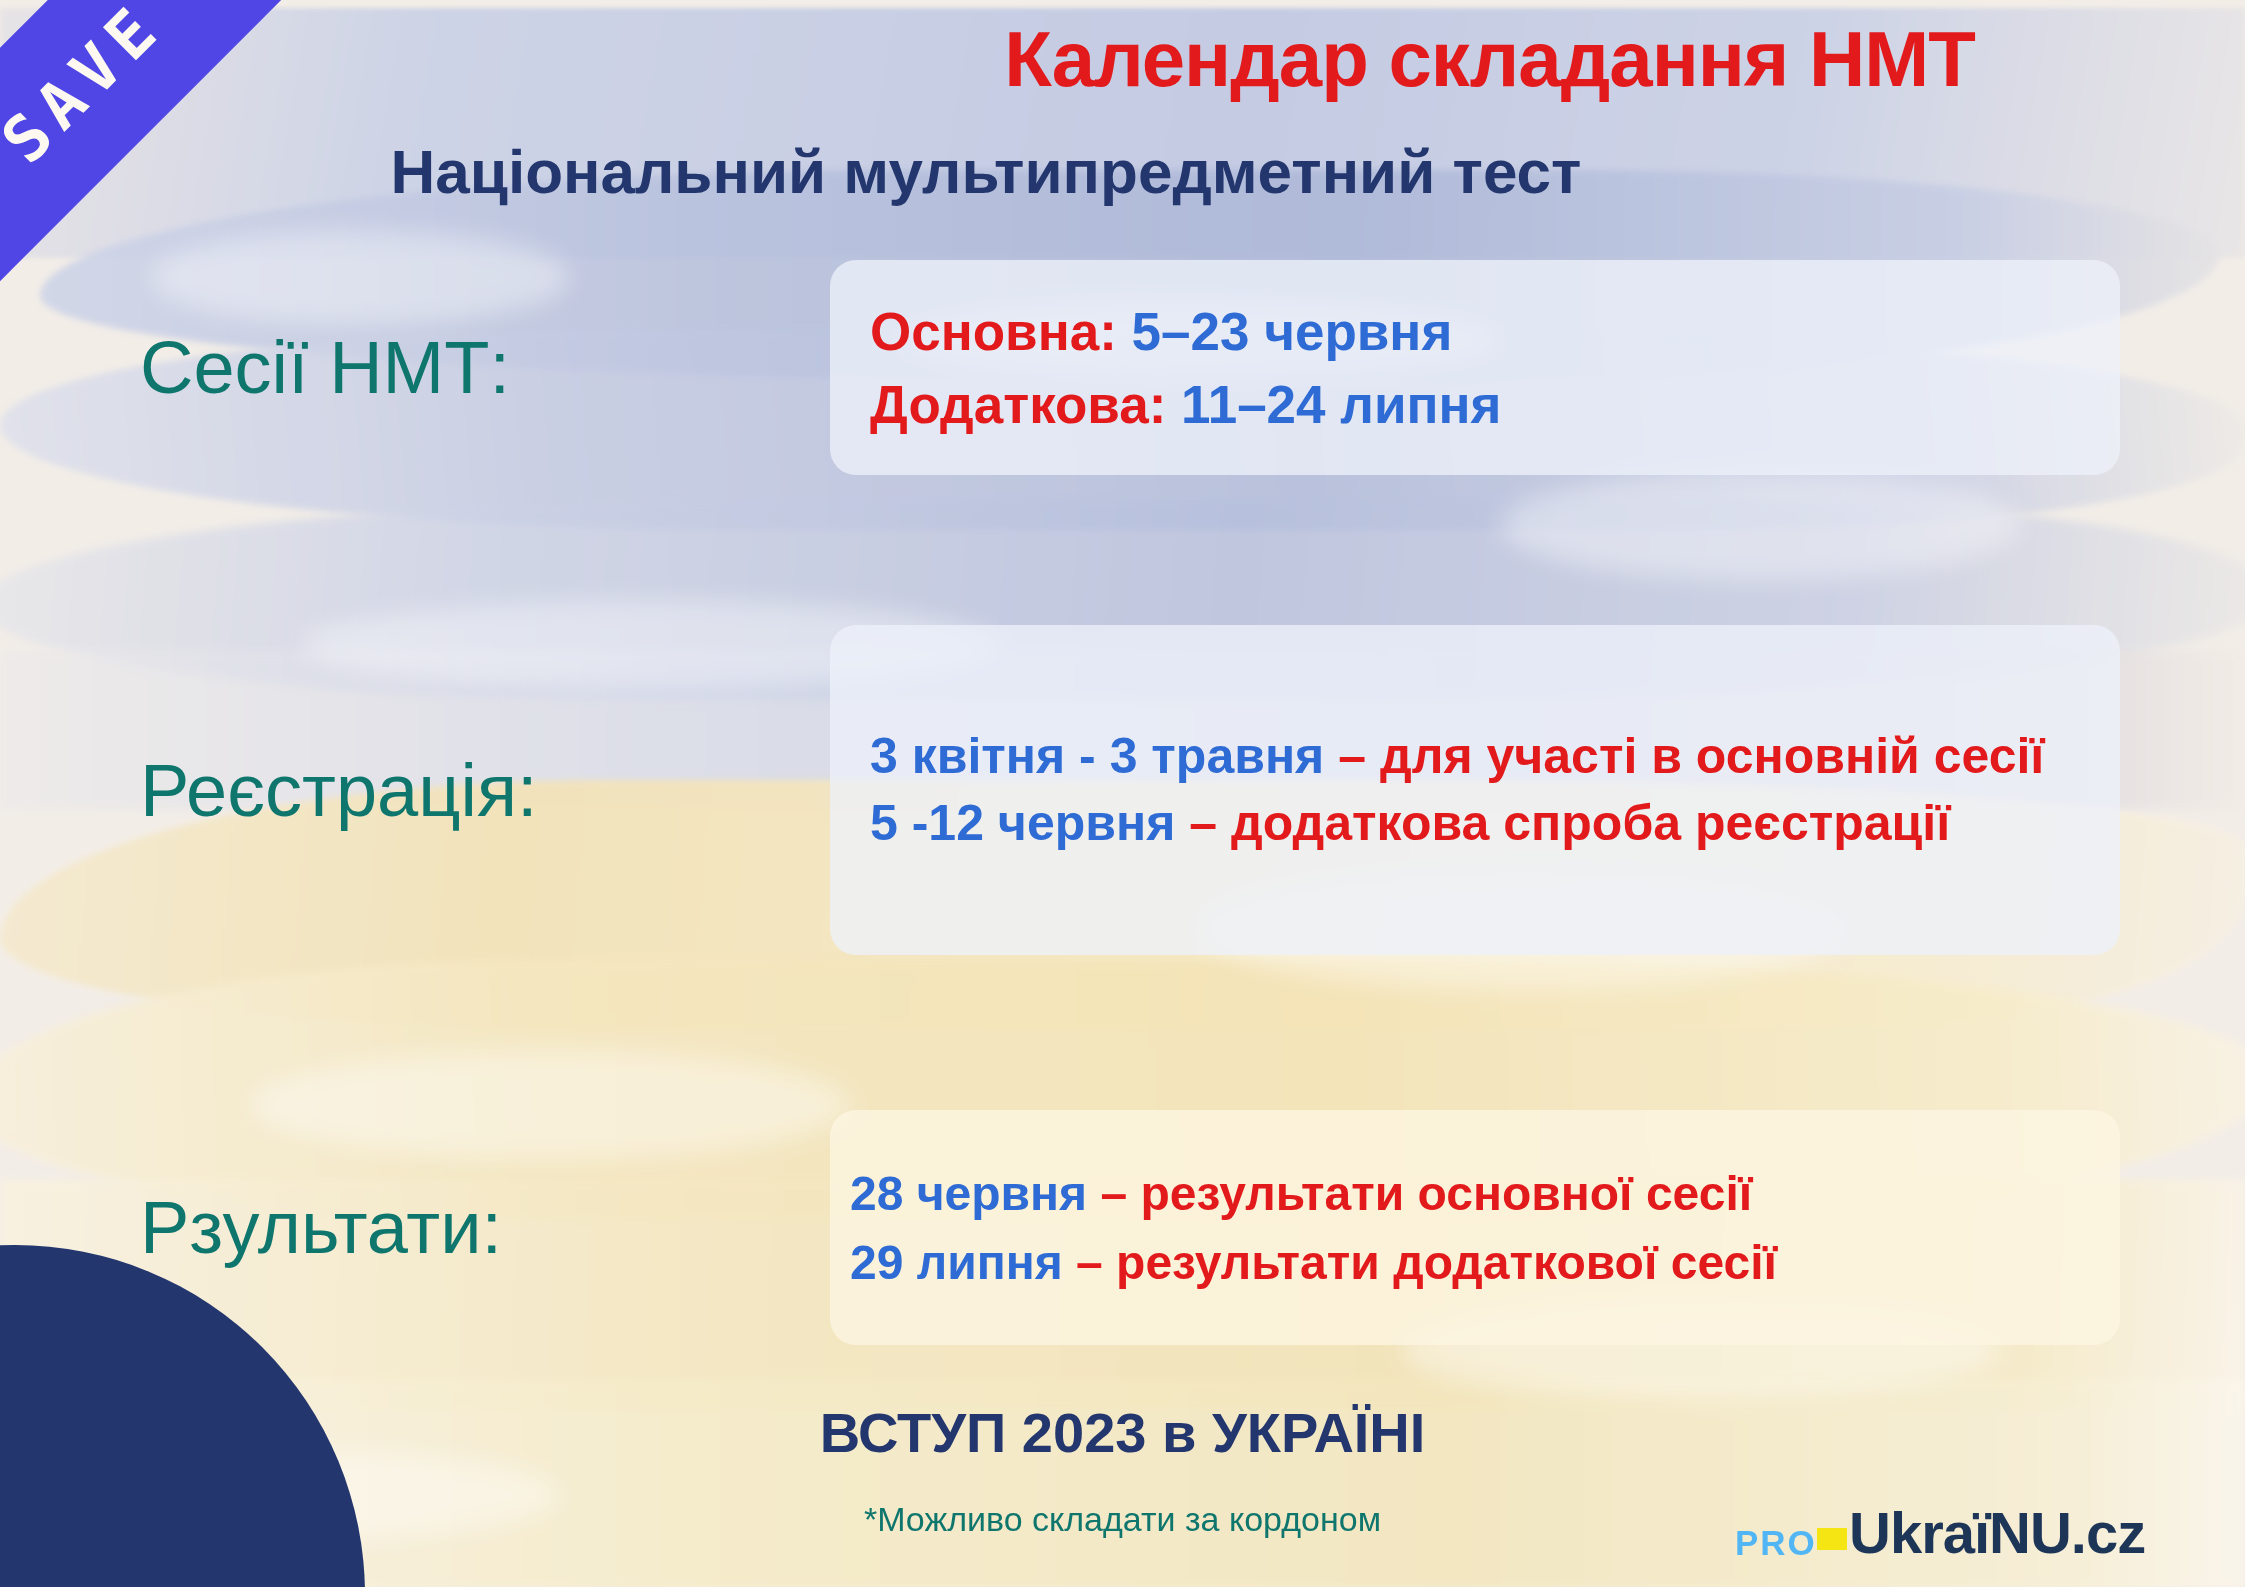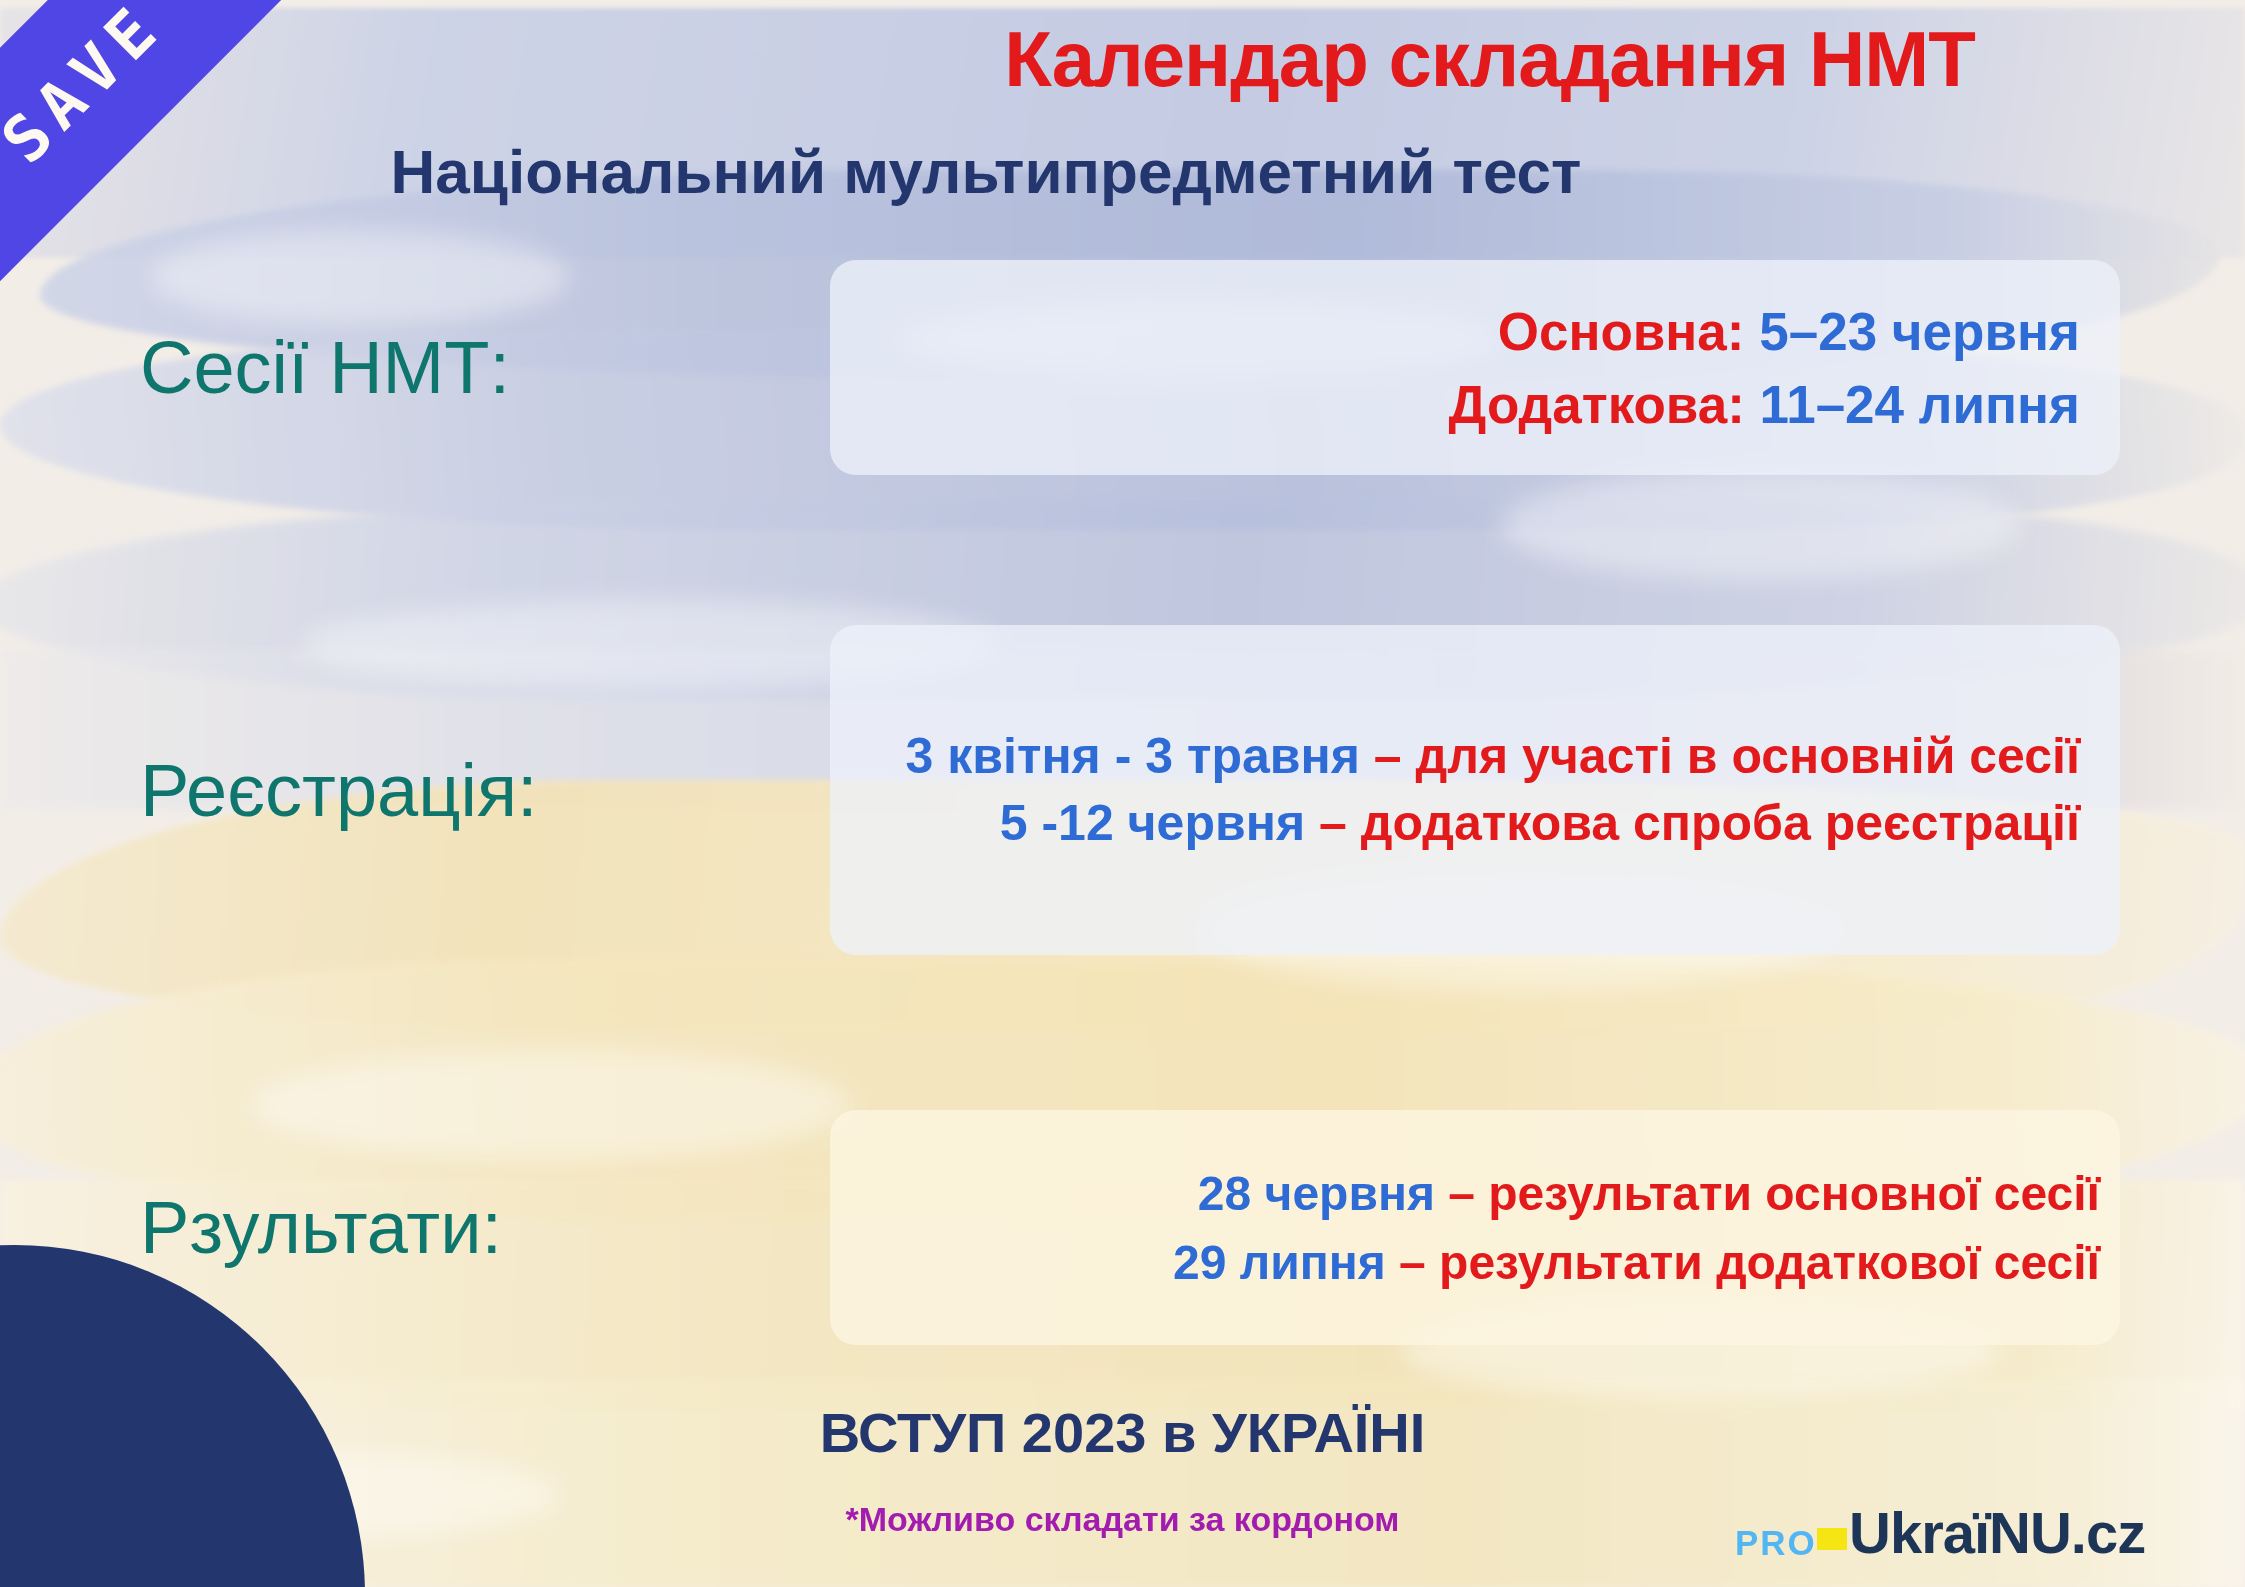--- a/index.html
+++ b/index.html
@@ -96,21 +96,21 @@
 
   .row { position:absolute; display:flex; align-items:center; }
 
   .row-label {
     color:#0f766e; font-weight:400; white-space:nowrap;
   }
 
   .card {
     border-radius:26px;
     display:flex; flex-direction:column; justify-content:center;
-    text-align:right;
+    text-align:left;
   }
   .card.blue  { background:rgba(237,241,250,.78); }
   .card.cream { background:rgba(252,245,225,.80); }
 
   .line { white-space:nowrap; }
   .red  { color:#e31a1c; }
   .blue-t { color:#2e6bd4; }
 
   
   #row-sessions { left:140px; top:255px; width:1990px; height:225px; }
@@ -130,21 +130,21 @@
   #row-results .card { width:1290px; height:235px; padding:14px 20px; gap:14px; }
   #row-results .line { font-size:48px; font-weight:700; }
 
   
   #footer-main {
     position:absolute; left:0; top:1400px; width:2245px; text-align:center;
     color:#23366e; font-size:56px; font-weight:700;
   }
   #footer-note {
     position:absolute; left:0; top:1500px; width:2245px; text-align:center;
-    color:#a21caf; font-size:34px; font-weight:700;
+    color:#0f766e; font-size:34px; font-weight:400;
   }
 
   
   #logo { position:absolute; left:1735px; top:1505px; z-index:7;
           display:flex; align-items:flex-end; }
   #logo .pro-box { display:flex; flex-direction:row; width:112px; }
   #logo .pro-txt { color:#52b6f5; font-size:35px; font-weight:700; line-height:1;
                    letter-spacing:2px; text-align:center; }
   #logo .pro-bar { background:#f5e613; height:22px; width:112px; margin-top:3px; }
   #logo .name { color:#1d3557; font-size:58px; font-weight:700; line-height:.95;

